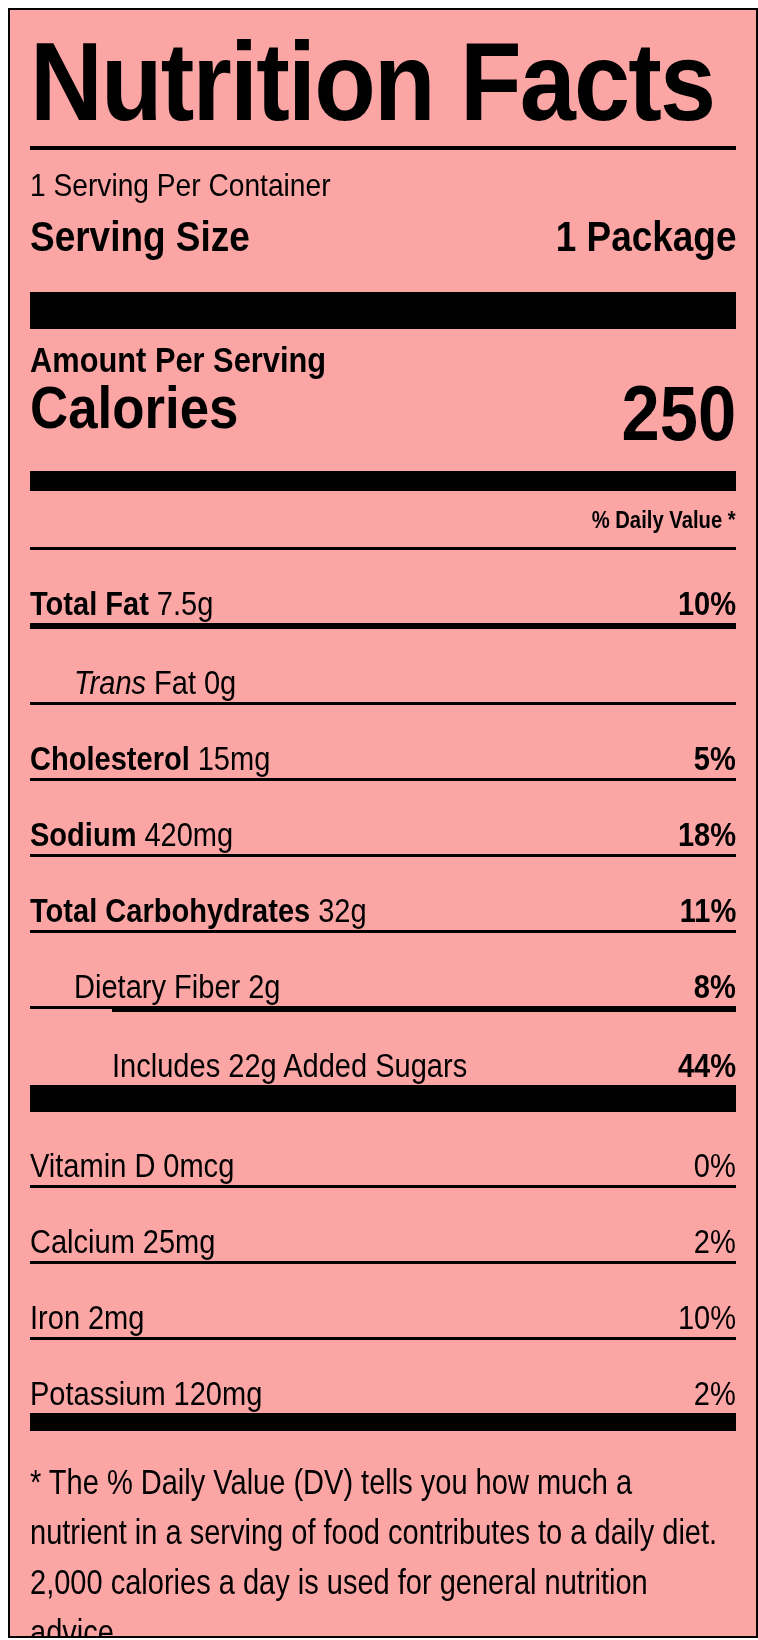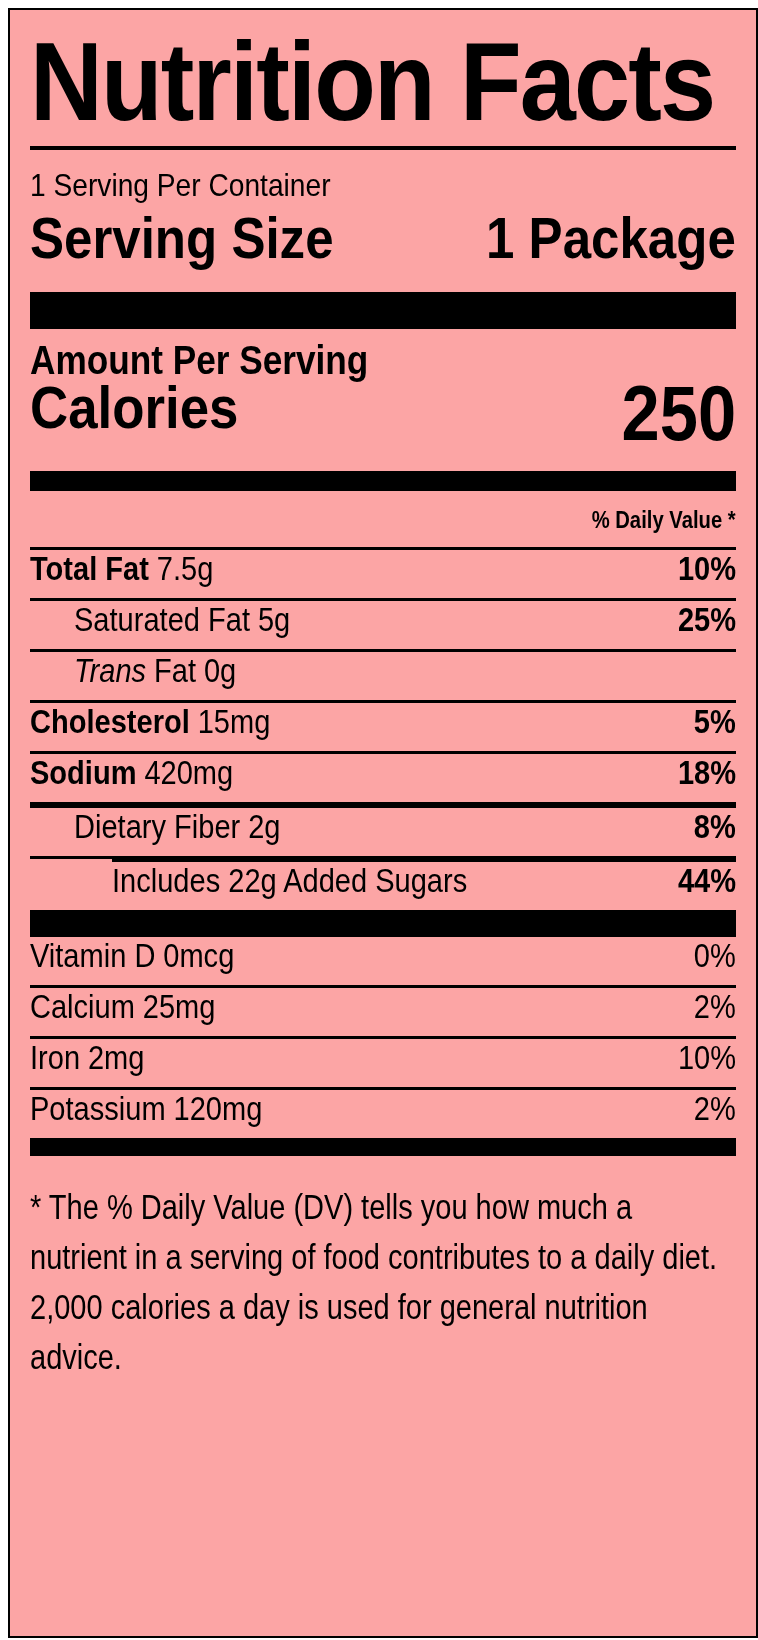--- a/index.html
+++ b/index.html
@@ -41,33 +41,33 @@
   .servings {
     padding-top: 12px;
     font-size: 32px;
     line-height: 46px;
   }
   .serving-size-row {
     display: flex;
     justify-content: space-between;
     align-items: center;
     height: 58px;
-    font-size: 58px;
+    font-size: 42px;
     font-weight: 700;
   }
 
   .bar { background: #000; }
   .bar-1 { height: 37px; margin-top: 26px; }
   .bar-2 { height: 20px; margin-top: 12px; }
   .bar-3 { height: 24px; }
   .bar-4 { height: 18px; }
 
   .amount-per-serving {
     margin-top: 12px;
-    font-size: 40px;
+    font-size: 35px;
     font-weight: 700;
     line-height: 38px;
   }
   .calories-row {
     display: flex;
     justify-content: space-between;
     align-items: flex-start;
     height: 80px;
   }
   .calories-label { font-size: 60px; font-weight: 700; line-height: 0.95; }
@@ -78,22 +78,22 @@
     padding: 16px 0 13px 0;
     font-size: 23px;
     font-weight: 700;
   }
   .divider { height: 3px; background: #000; }
   .divider.ind2 { margin-left: 82px; }
 
   .row {
     display: flex;
     justify-content: space-between;
-    align-items: flex-start;
-    height: 48px;
+    align-items: flex-end;
+    height: 73px;
     font-size: 33px;
   }
   .row .txt { white-space: nowrap; }
   .row.ind1 { padding-left: 44px; }
   .row.ind2 { padding-left: 82px; }
   .b  { font-weight: 700; }
   .it { font-style: italic; margin-right: 9px; }
   .amt { margin-left: 9px; }
   .dv { font-size: 33px; }
   .dv.b { font-weight: 700; }
@@ -141,44 +141,44 @@
     <span class="cx-r">% Daily Value *</span>
   </div>
   <div class="divider"></div>
 
   <div class="row">
     <span class="txt cx-l"><span class="b">Total Fat</span><span class="amt">7.5g</span></span>
     <span class="dv b cx-r">10%</span>
   </div>
   <div class="divider"></div>
 
-  <div class="row ind1">
-    <span class="txt cx-l"><span>Saturated Fat</span><span class="amt">5g</span></span>
-    <span class="dv b cx-r">25%</span>
-  </div>
   <div class="divider"></div>
 
   <div class="row ind1">
     <span class="txt cx-l"><span class="it">Trans</span><span>Fat</span><span class="amt">0g</span></span>
     <span class="dv cx-r"></span>
   </div>
   <div class="divider"></div>
 
   <div class="row">
     <span class="txt cx-l"><span class="b">Cholesterol</span><span class="amt">15mg</span></span>
     <span class="dv b cx-r">5%</span>
   </div>
   <div class="divider"></div>
 
   <div class="row">
     <span class="txt cx-l"><span class="b">Sodium</span><span class="amt">420mg</span></span>
     <span class="dv b cx-r">18%</span>
   </div>
   <div class="divider"></div>
 
+  <div class="row">
+    <span class="txt cx-l"><span class="b">Total Carbohydrates</span><span class="amt">32g</span></span>
+    <span class="dv b cx-r">11%</span>
+  </div>
   <div class="divider"></div>
 
   <div class="row ind1">
     <span class="txt cx-l"><span>Dietary Fiber</span><span class="amt">2g</span></span>
     <span class="dv b cx-r">8%</span>
   </div>
   <div class="divider"></div>
 
   <div class="divider ind2"></div>
 

